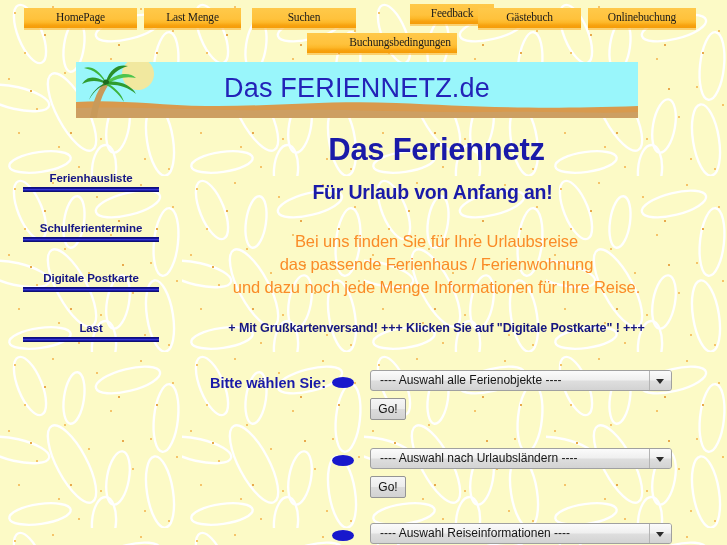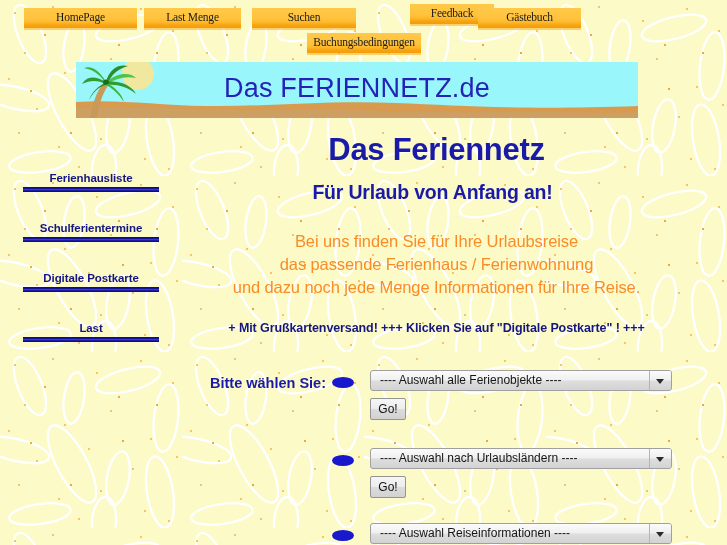--- a/index.html
+++ b/index.html
@@ -54,20 +54,21 @@
     border: 0;
     box-shadow: 0 2px 0 0 rgba(250,175,40,0.55);
     letter-spacing: -0.2px;
     white-space: nowrap;
     cursor: pointer;
     overflow: hidden;
   }
   .navbtn-row2 {
     height: 20px;
     line-height: 19px;
+    padding-left: 36px;
   }
 
   
   #banner {
     position: absolute;
     left: 76px;
     top: 62px;
     width: 562px;
     height: 56px;
     background: #9ff5fa;
@@ -329,20 +330,21 @@
 </svg>
 
 <div id="page">
 
   <div id="topnav">
     <div class="navbtn" style="left:24px;  top:8px;  width:113px;"><span>HomePage</span></div>
     <div class="navbtn" style="left:144px; top:8px;  width:97px;"><span>Last Menge</span></div>
     <div class="navbtn" style="left:252px; top:8px;  width:104px;"><span>Suchen</span></div>
     <div class="navbtn" style="left:366px; top:4px;  width:84px;margin-left:44px;"><span>Feedback</span></div>
     <div class="navbtn" style="left:478px; top:8px;  width:103px;"><span>Gästebuch</span></div>
+    <div class="navbtn" style="left:588px; top:8px;  width:108px;"><span>Onlinebuchung</span></div>
     <div class="navbtn navbtn-row2" style="left:307px; top:33px; width:114px;"><span>Buchungsbedingungen</span></div>
   </div>
 
   <div id="banner">
     <div id="banner-sky"></div>
     <svg width="562" height="56" viewBox="0 0 562 56" xmlns="http://www.w3.org/2000/svg" style="position:absolute;left:0;top:0;z-index:3;">
 
       <path d="M0,56 L0,40 C40,37 80,43 130,44 C190,45 250,38 320,41 C390,44 450,48 562,44 L562,56 Z" fill="#d89a4e"></path>
       <path d="M0,56 L0,46 C60,44 120,49 200,48 C280,47 340,51 420,50 C480,49 520,52 562,50 L562,56 Z" fill="#caa06a" opacity="0.75"></path>
 

